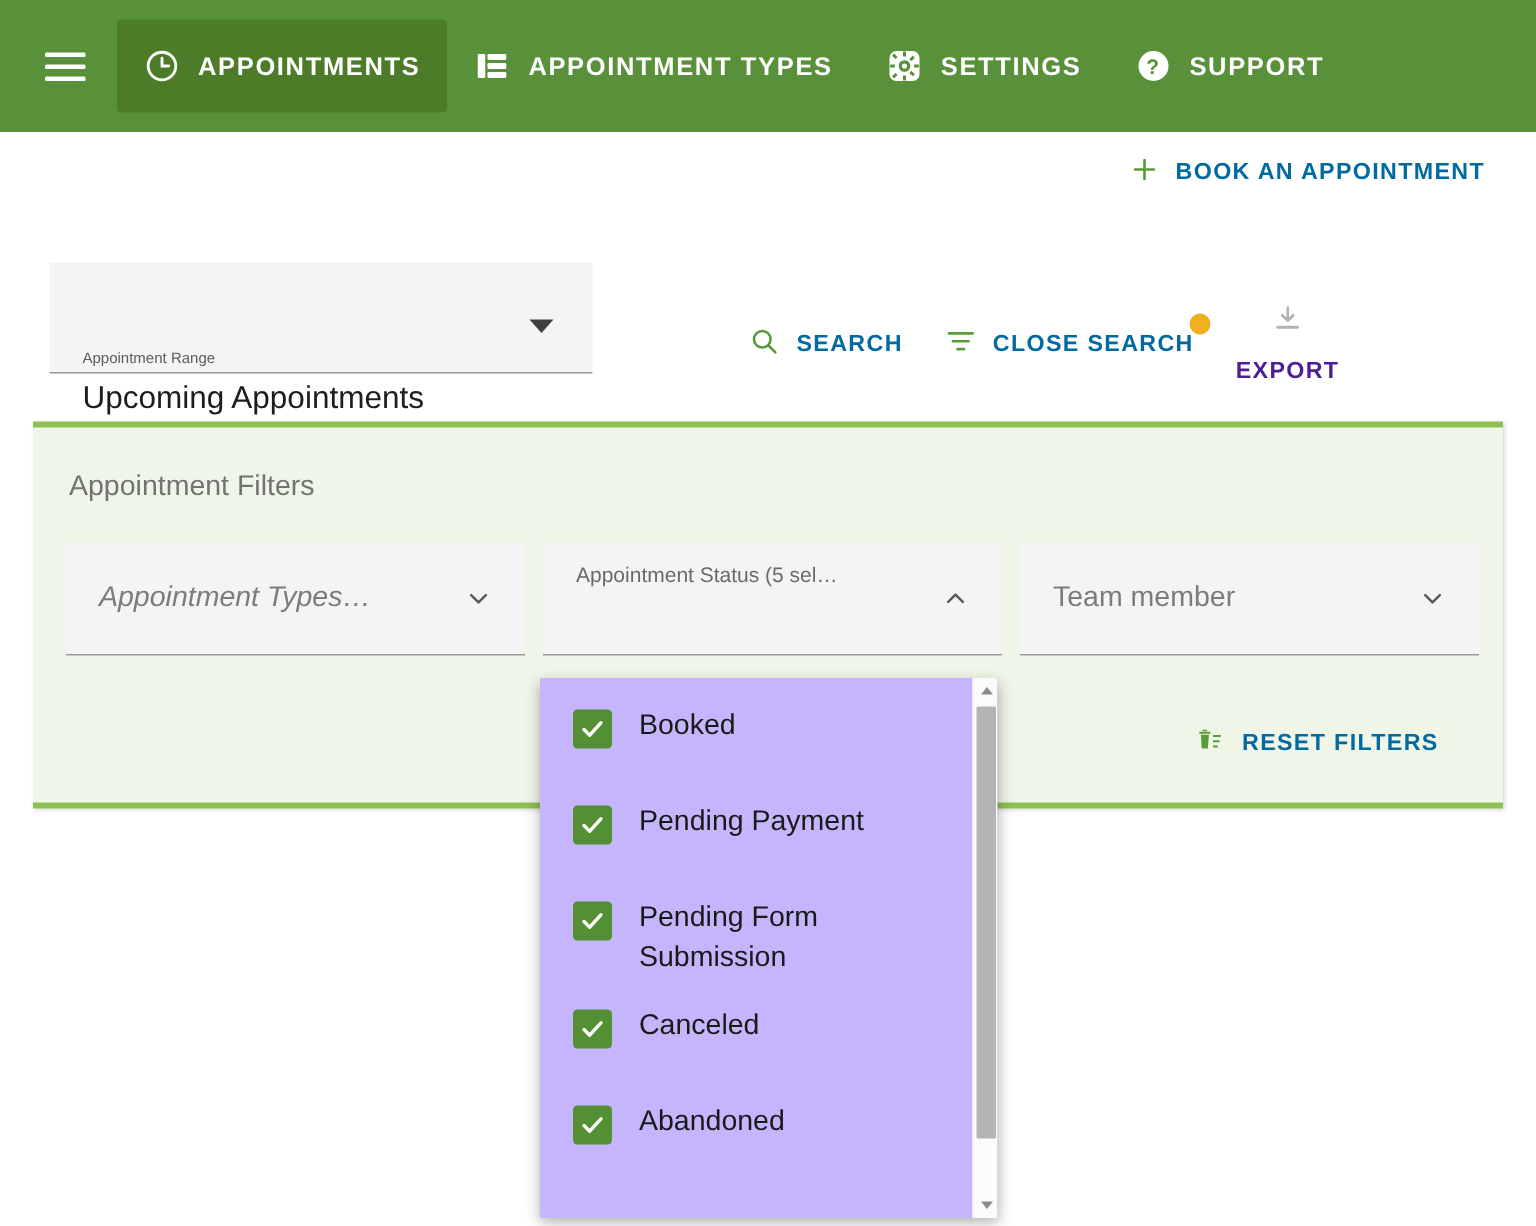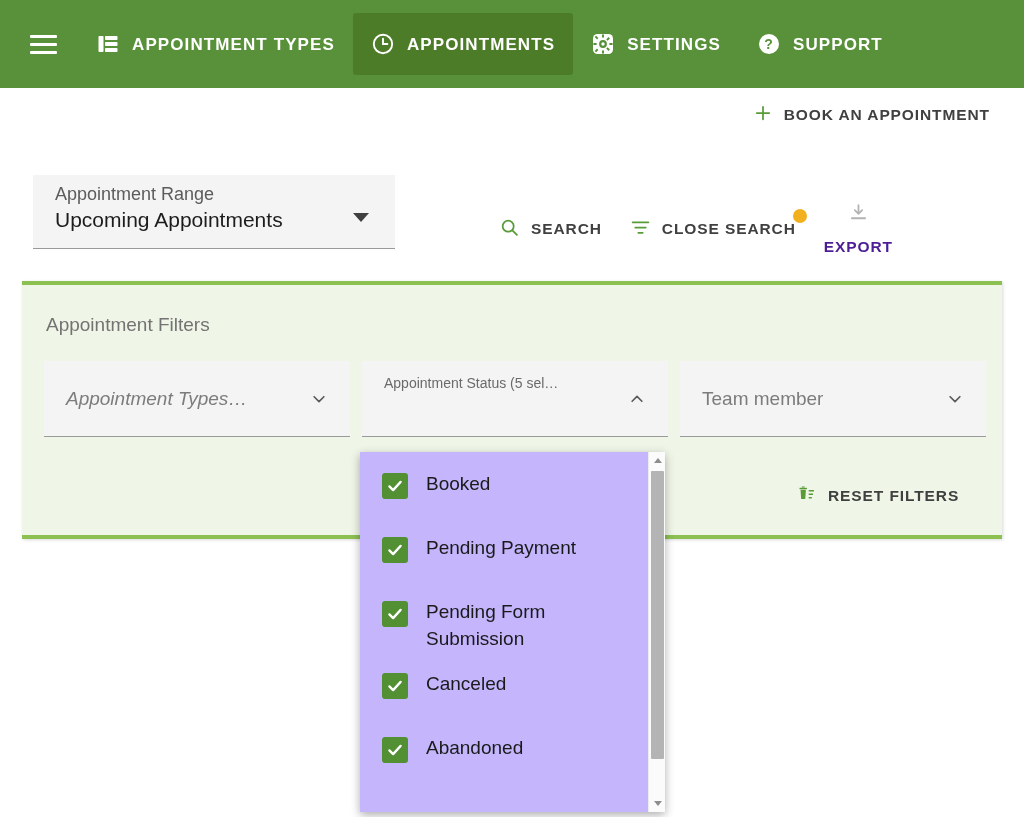--- a/index.html
+++ b/index.html
@@ -43,21 +43,21 @@
 
   
   .book-row {
     position: absolute; left: 0; top: 88px;
     width: 1024px; height: 54px;
     display: flex; align-items: center; justify-content: flex-end;
     padding-right: 30px;
   }
   .text-btn {
     display: flex; align-items: center; gap: 11px;
-    color: #404040; font-size: 15.5px; font-weight: bold;
+    color: #0369a1; font-size: 15.5px; font-weight: bold;
     letter-spacing: 0.9px; cursor: pointer;
     background: none; border: none; padding: 6px 4px;
     font-family: "Liberation Sans", sans-serif;
     white-space: nowrap; position: relative;
   }
   .text-btn.disabled { color: #4c1d95; cursor: default; flex-direction: column; }
 
   
   .ctrl-row {
     position: absolute; left: 0; top: 160px;
@@ -65,21 +65,21 @@
   }
   .range-select {
     position: absolute; left: 33px; top: 15px;
     width: 362px; height: 74px;
     background: #f4f4f4;
     border-bottom: 1px solid #9a9a9a;
     padding: 10px 14px 0 22px;
     cursor: pointer;
   }
   .range-select .flabel {
-    font-size: 18px; color: #5c5c5c; line-height: 18px;
+    font-size: 10px; color: #5c5c5c; line-height: 18px; margin-top: 46px;
   }
   .range-select .fvalue {
     font-size: 21px; color: #1d1d1d; line-height: 30px; margin-top: 2px;
   }
   .caret-down-solid {
     position: absolute; right: 26px; top: 38px;
     width: 0; height: 0;
     border-left: 8px solid transparent;
     border-right: 8px solid transparent;
     border-top: 9px solid #3f3f3f;
@@ -203,40 +203,40 @@
 </head>
 <body>
 
 <div class="topbar">
   <div class="hamburger">
     <span></span>
     <span></span>
     <span></span>
   </div>
 
+  <div class="navtab active">
+    <span class="ico">
+      <svg width="24" height="24" viewBox="0 0 24 24">
+        <circle cx="12" cy="12" r="9.2" fill="none" stroke="#fff" stroke-width="1.9"></circle>
+        <path d="M12 6.8 V12 H16.4" fill="none" stroke="#fff" stroke-width="1.9" stroke-linecap="round"></path>
+      </svg>
+    </span>
+    <span class="lbl">APPOINTMENTS</span>
+  </div>
+
   <div class="navtab">
     <span class="ico">
       <svg width="24" height="24" viewBox="0 0 24 24">
         <rect x="2.5" y="4" width="5" height="16" rx="0.8" fill="#fff"></rect>
         <rect x="9" y="4" width="12.5" height="4" rx="0.8" fill="#fff"></rect>
         <rect x="9" y="10" width="12.5" height="4" rx="0.8" fill="#fff"></rect>
         <rect x="9" y="16" width="12.5" height="4" rx="0.8" fill="#fff"></rect>
       </svg>
     </span>
     <span class="lbl">APPOINTMENT TYPES</span>
-  </div>
-
-  <div class="navtab active">
-    <span class="ico">
-      <svg width="24" height="24" viewBox="0 0 24 24">
-        <circle cx="12" cy="12" r="9.2" fill="none" stroke="#fff" stroke-width="1.9"></circle>
-        <path d="M12 6.8 V12 H16.4" fill="none" stroke="#fff" stroke-width="1.9" stroke-linecap="round"></path>
-      </svg>
-    </span>
-    <span class="lbl">APPOINTMENTS</span>
   </div>
 
   <div class="navtab">
     <span class="ico">
       <svg width="24" height="24" viewBox="0 0 24 24">
         <rect x="2" y="2" width="20" height="20" rx="4.5" fill="#fff"></rect>
         <path d="M12 8.1a3.9 3.9 0 100 7.8 3.9 3.9 0 000-7.8zm0 5.6a1.7 1.7 0 110-3.4 1.7 1.7 0 010 3.4z" fill="#589139"></path>
         <path d="M11 2.4h2v3.2h-2zM11 18.4h2v3.2h-2zM2.4 11h3.2v2H2.4zM18.4 11h3.2v2h-3.2z" fill="#589139"></path>
         <path d="M5.1 3.7l2.3 2.3-1.4 1.4-2.3-2.3zM16.6 15.2l2.3 2.3-1.4 1.4-2.3-2.3zM3.7 18.9l2.3-2.3 1.4 1.4-2.3 2.3zM15.2 7.4l2.3-2.3 1.4 1.4-2.3 2.3z" fill="#589139"></path>
       </svg>

